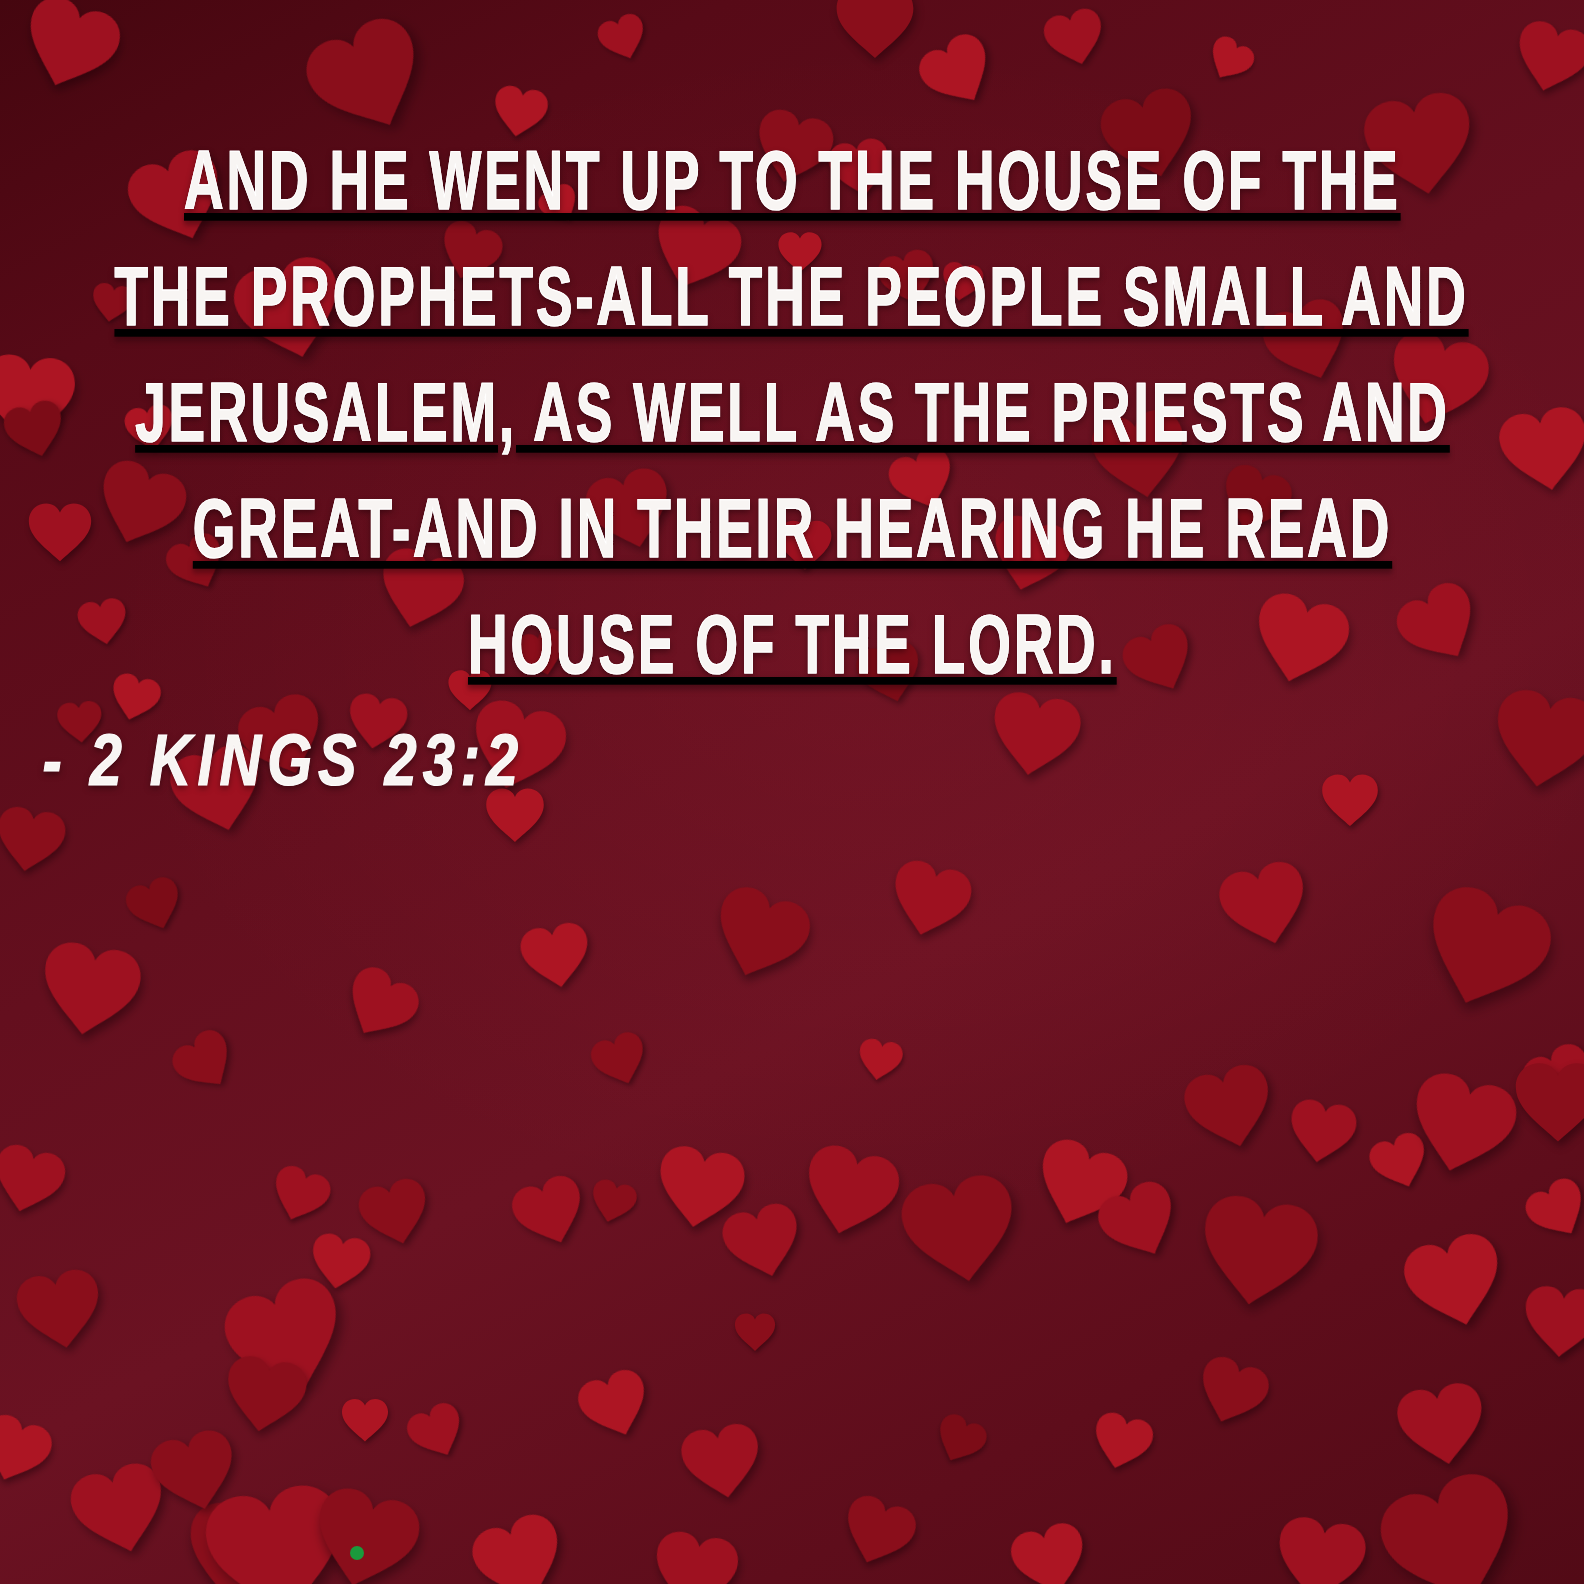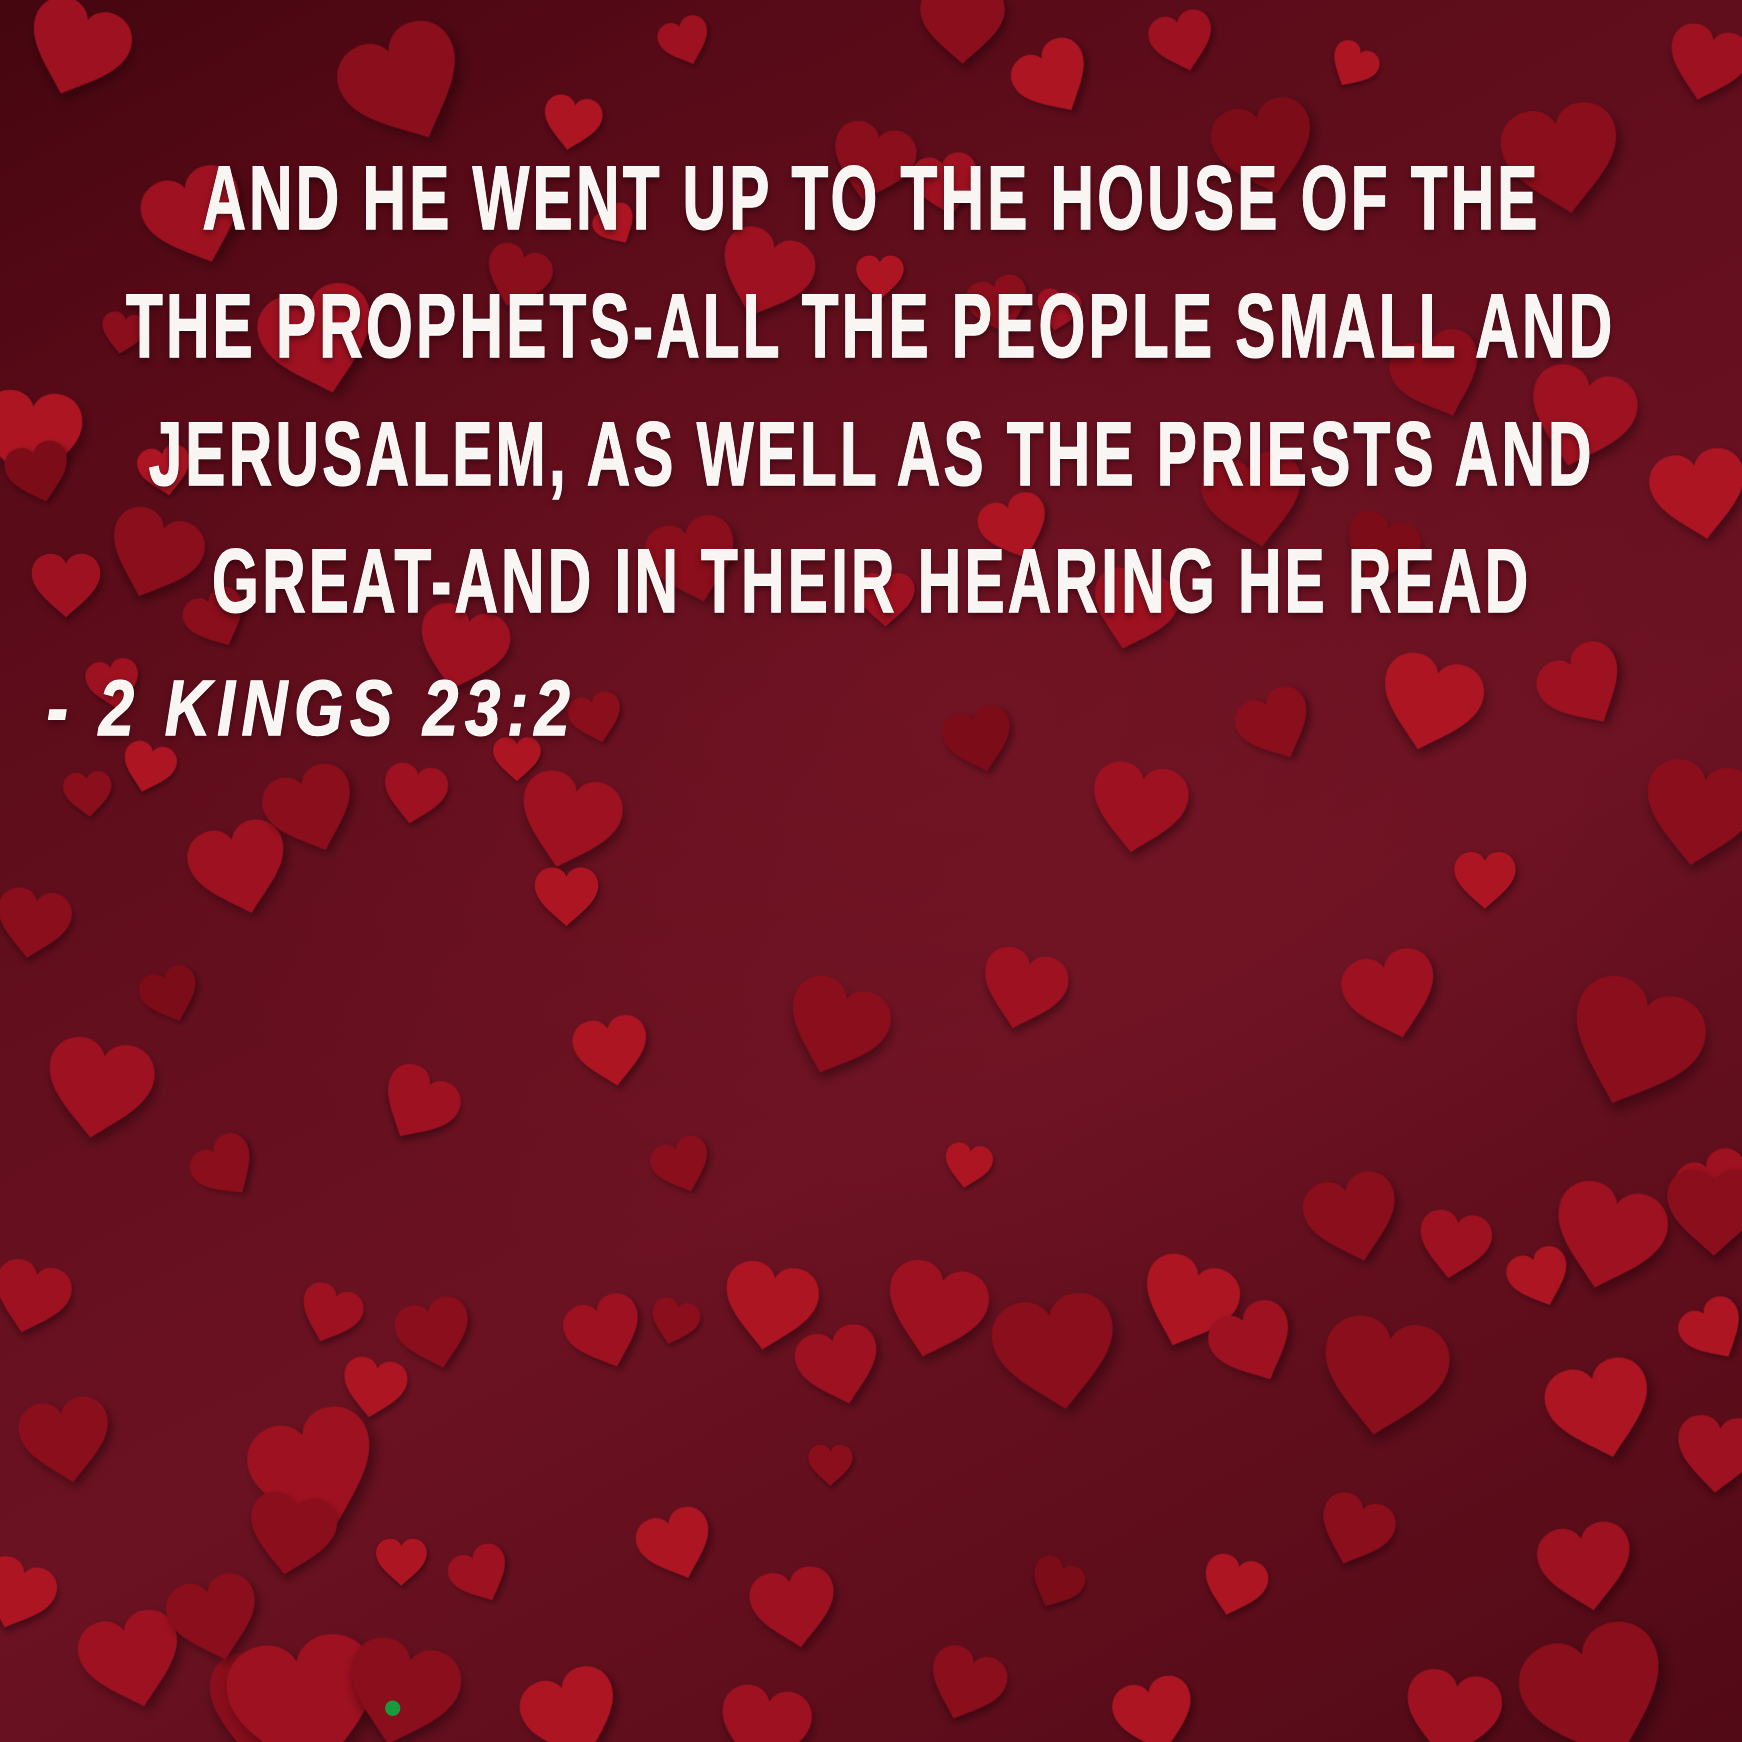--- a/index.html
+++ b/index.html
@@ -15,21 +15,21 @@
   .hearts-layer{
     position:absolute;left:0;top:0;width:1584px;height:1584px;
   }
   .heart{ filter: drop-shadow(3px 6px 5px rgba(25,0,6,0.48)); }
   .text-layer{
     position:absolute;left:0;top:122px;width:100%;
     text-align:center;
   }
   .verse-line{
     height:116px;
-    display:flex;align-items:center;justify-content:center;
+    display:flex;align-items:center;justify-content:center;text-decoration:underline;
   }
   .verse-line > span{
     display:inline-block;
     white-space:nowrap;
     font-size:75px;
     font-weight:700;
     letter-spacing:4px;
     color:#f8f5f3;
     -webkit-text-stroke:1.1px #ffffff;
     text-shadow:0 3px 7px rgba(30,2,8,0.55);
@@ -185,18 +185,21 @@
       </div>
     <div class="verse-line">
         <span>THE PROPHETS-ALL THE PEOPLE SMALL AND</span>
       </div>
     <div class="verse-line">
         <span>JERUSALEM, AS WELL AS THE PRIESTS AND</span>
       </div>
     <div class="verse-line">
         <span>GREAT-AND IN THEIR HEARING HE READ</span>
       </div>
+    <div class="verse-line">
+        <span>HOUSE OF THE LORD.</span>
+      </div>
     <div class="verse-reference">
         <span>- 2 KINGS 23:2</span>
       </div>
   </div>
 
 </div>
 
 </body></html>

